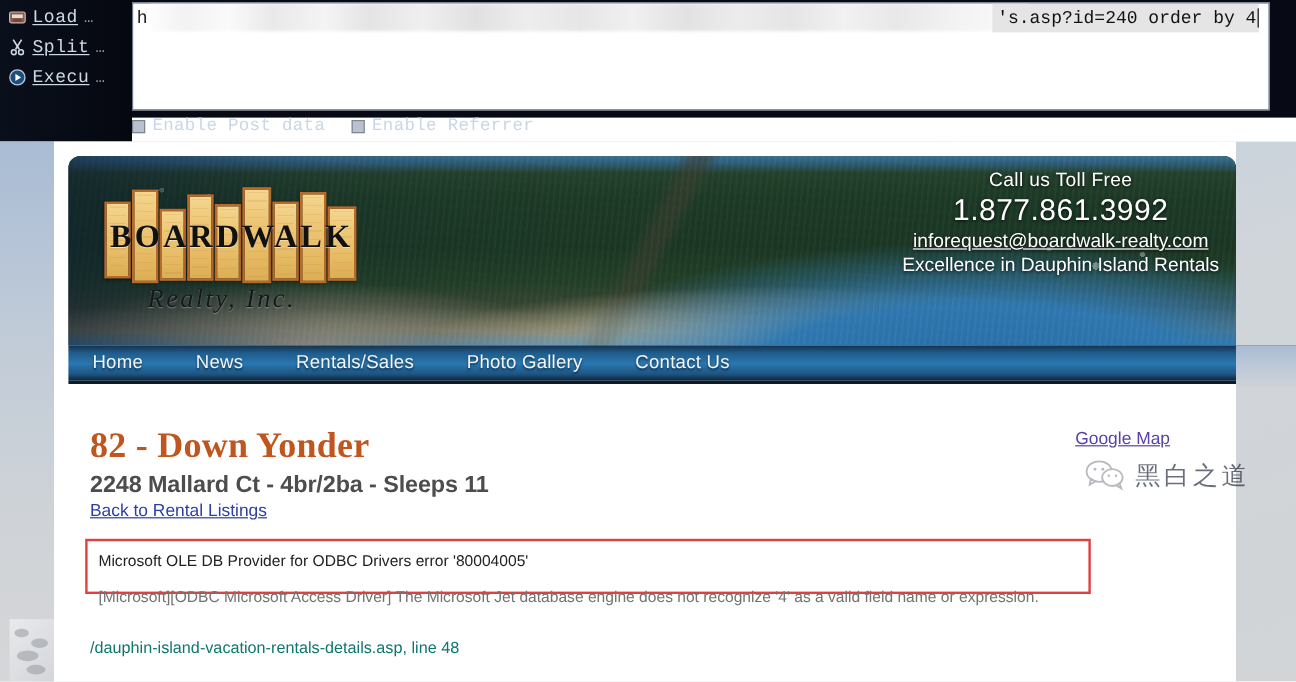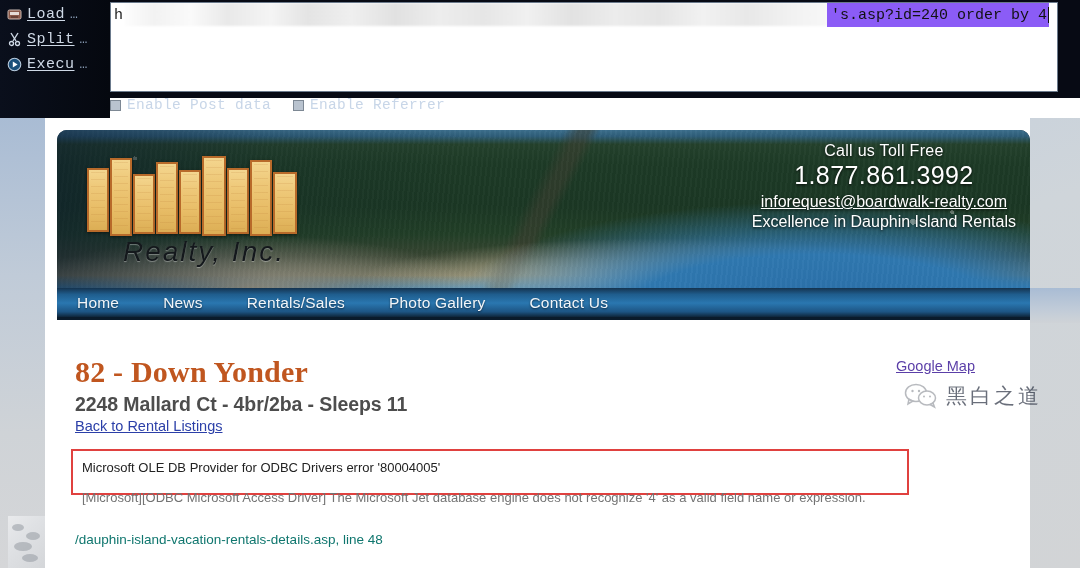--- a/index.html
+++ b/index.html
@@ -65,21 +65,21 @@
         #e4e4e4 25%, #efefef 31%, #e1e1e1 37%, #ededed 43%, #e6e6e6 49%,
         #f0f0f0 55%, #e2e2e2 61%, #ececec 67%, #e5e5e5 73%, #f1f1f1 79%,
         #e8e8e8 85%, #f3f3f3 92%, #fbfbfb 100%);
     filter: blur(1.2px);
     z-index: 2;
   }
   .url-tail {
     position: absolute; right: 8px; top: 0; height: 24px;
     display: flex; align-items: center;
     font-family: "Liberation Mono", monospace;
-    font-size: 15px; color: #111; z-index: 4; background: #8b5cf6;
+    font-size: 15px; color: #111; z-index: 4; background: #e5e5e5;
     padding-left: 4px;
   }
   .caret {
     display: inline-block; width: 1px; height: 16px;
     background: #111; margin-left: 1px;
   }
 
   .checkrow {
     position: absolute; left: 110px; top: 94px;
     height: 22px; display: flex; align-items: center; gap: 22px; text-align: right;
@@ -179,23 +179,23 @@
     font-family: "Liberation Serif", serif;
     font-weight: bold;
     font-size: 27px;
     letter-spacing: 2.5px;
     color: #111;
     z-index: 5;
     text-shadow: 0 1px 0 rgba(255,255,255,.45);
   }
   .logo-sub {
     position: absolute; left: 58px; top: 100px;
-    font-family: Liberation Sans, sans-serif;
+    font-family: Liberation Serif, serif;
     font-style: italic;
-    font-size: 28px;
+    font-size: 22px;
     color: #14181c;
     letter-spacing: 2px;
     z-index: 5;
     text-shadow: 0 1px 1px rgba(255,255,255,.35);
   }
 
   
   .contact {
     position: absolute; right: 14px; top: 12px;
     text-align: center; color: #ffffff;
@@ -366,20 +366,21 @@
         <div class="plank" style="left:0px;  width:22px; height:64px; top:14px;"></div>
         <div class="plank" style="left:23px; width:22px; height:78px; top:4px;"></div>
         <div class="plank" style="left:46px; width:22px; height:60px; top:20px;"></div>
         <div class="plank" style="left:69px; width:22px; height:72px; top:8px;"></div>
         <div class="plank" style="left:92px; width:22px; height:64px; top:16px;"></div>
         <div class="plank" style="left:115px;width:24px; height:80px; top:2px;"></div>
         <div class="plank" style="left:140px;width:22px; height:66px; top:14px;"></div>
         <div class="plank" style="left:163px;width:22px; height:76px; top:6px;"></div>
         <div class="plank" style="left:186px;width:24px; height:62px; top:18px;"></div>
       </div>
+      <div class="logo-word">BOARDWALK</div>
       <div class="logo-sub">Realty, Inc.</div>
     </div>
 
     <div class="contact">
       <div class="c-toll">Call us Toll Free</div>
       <div class="c-phone">1.877.861.3992</div>
       <a class="c-mail" href="#">inforequest@boardwalk-realty.com</a>
       <div class="c-tag">Excellence in Dauphin Island Rentals</div>
     </div>
   </div>

